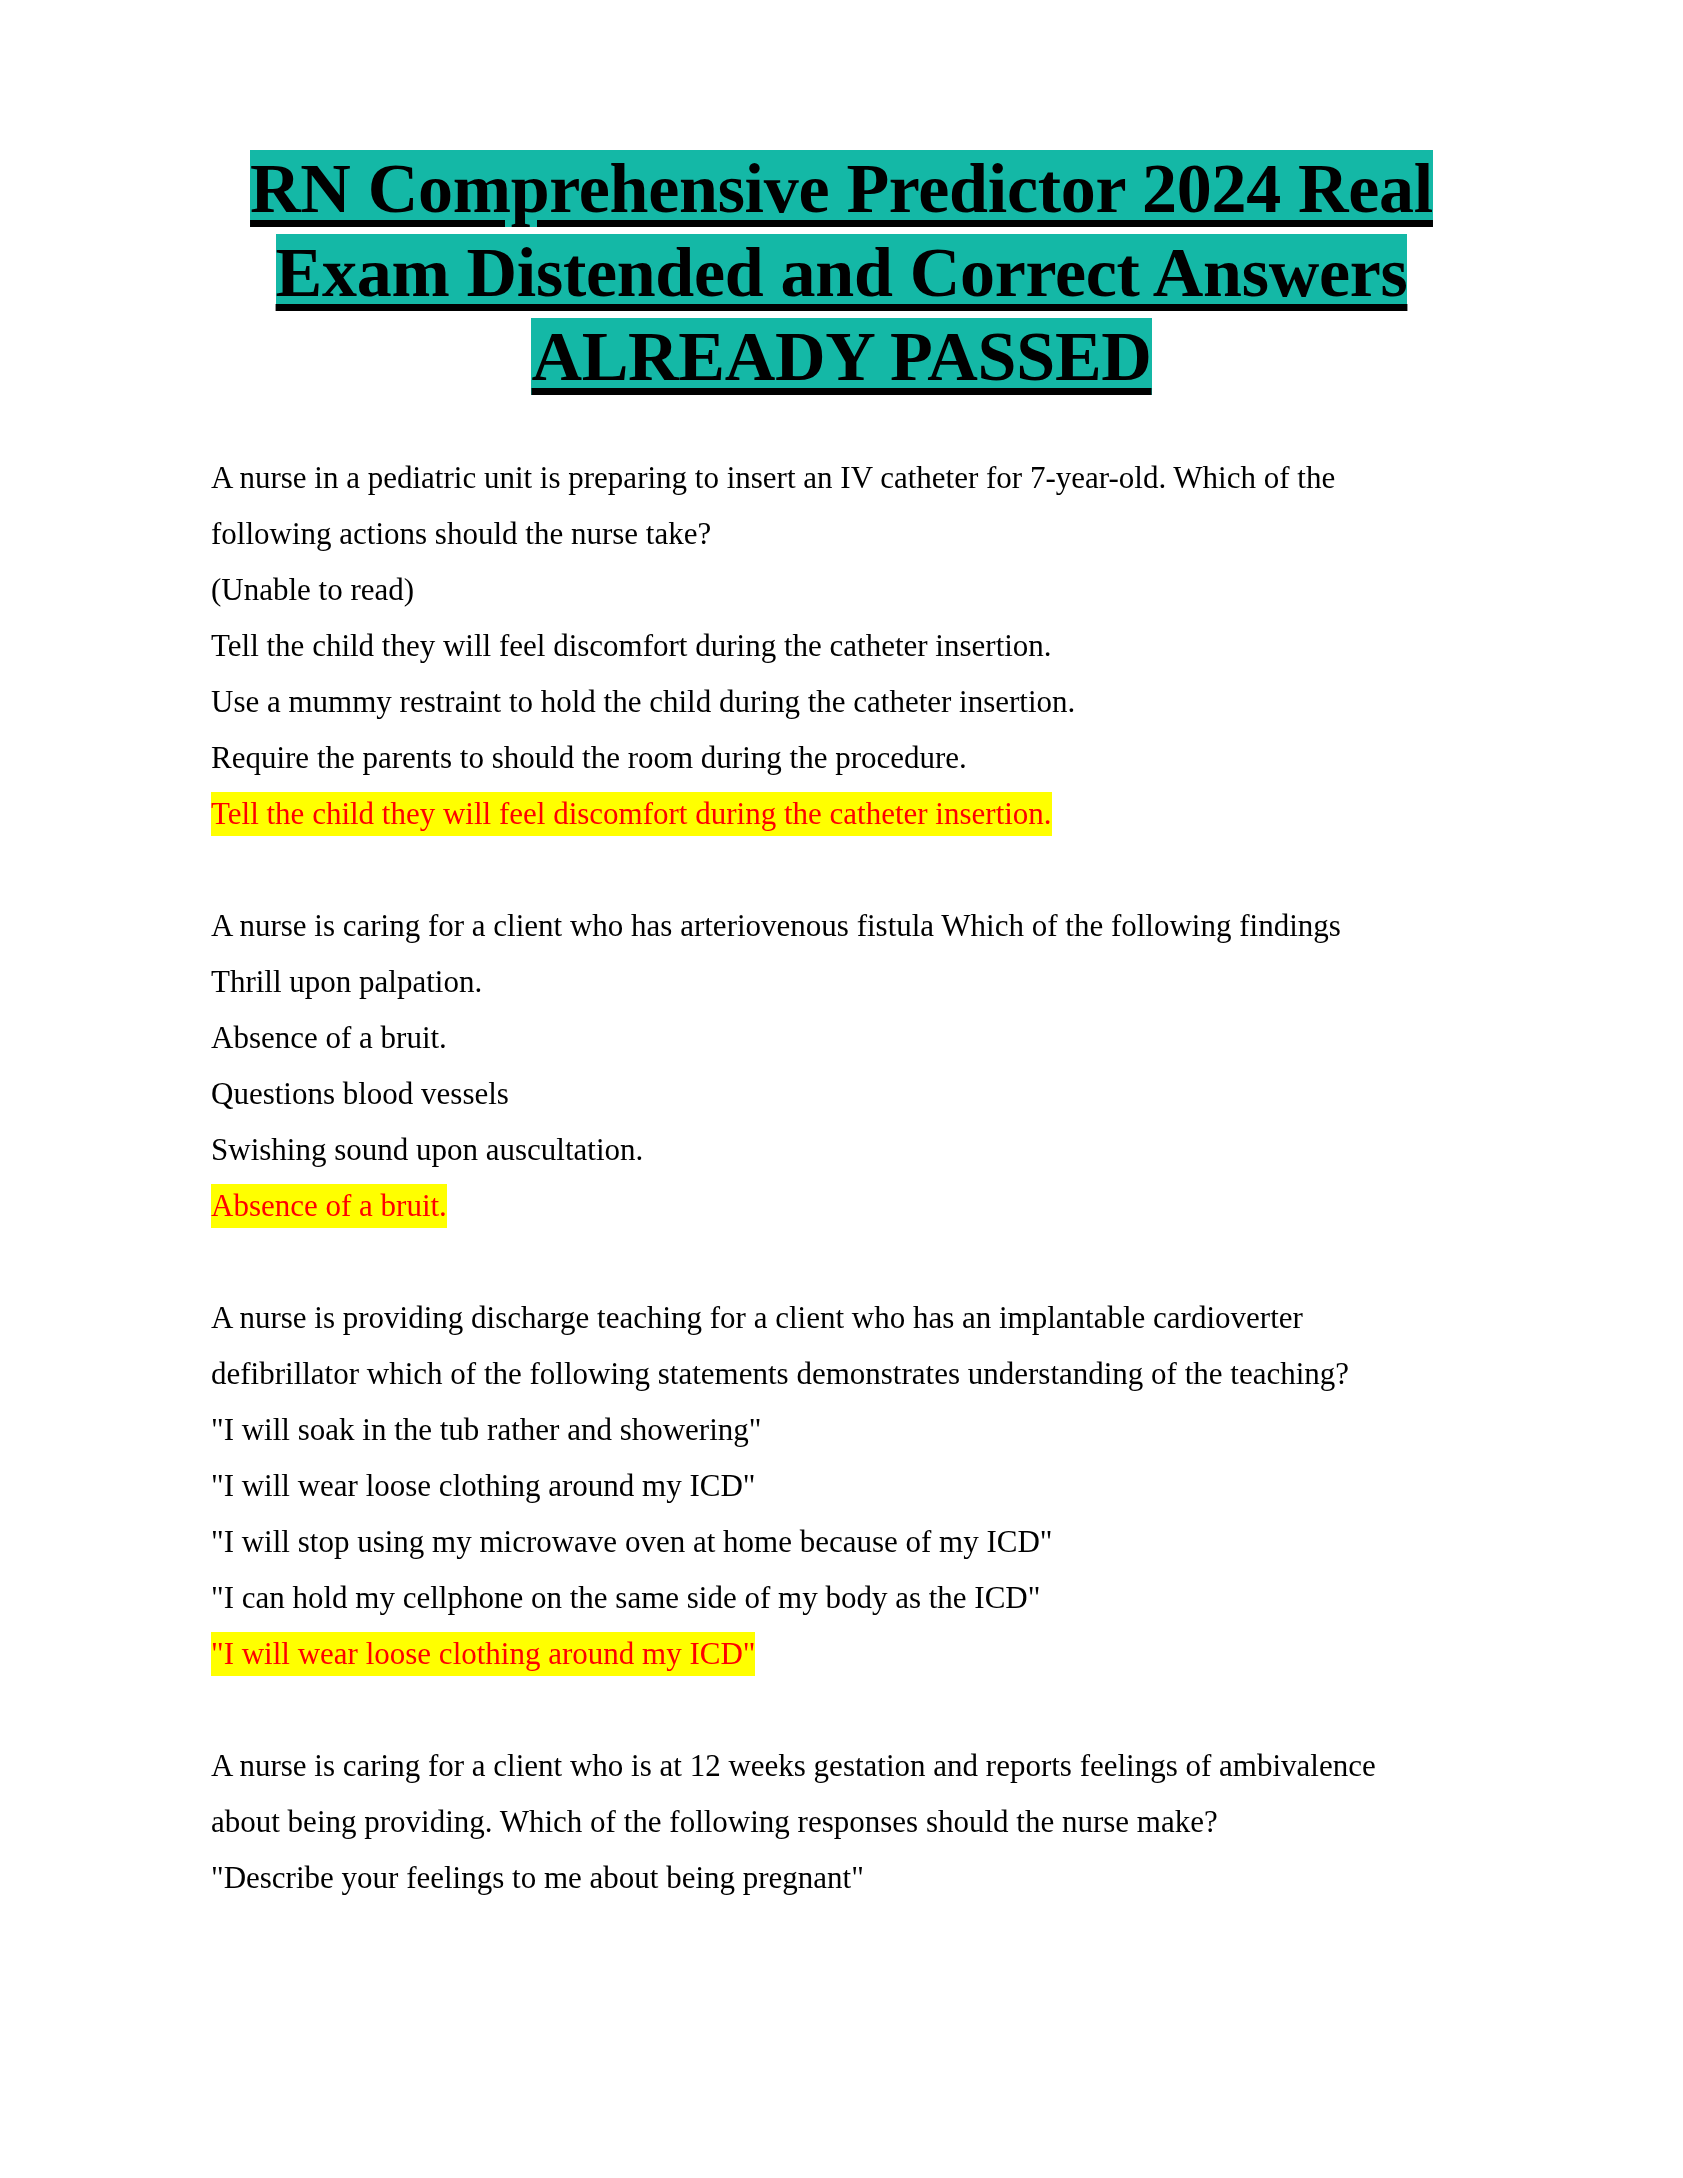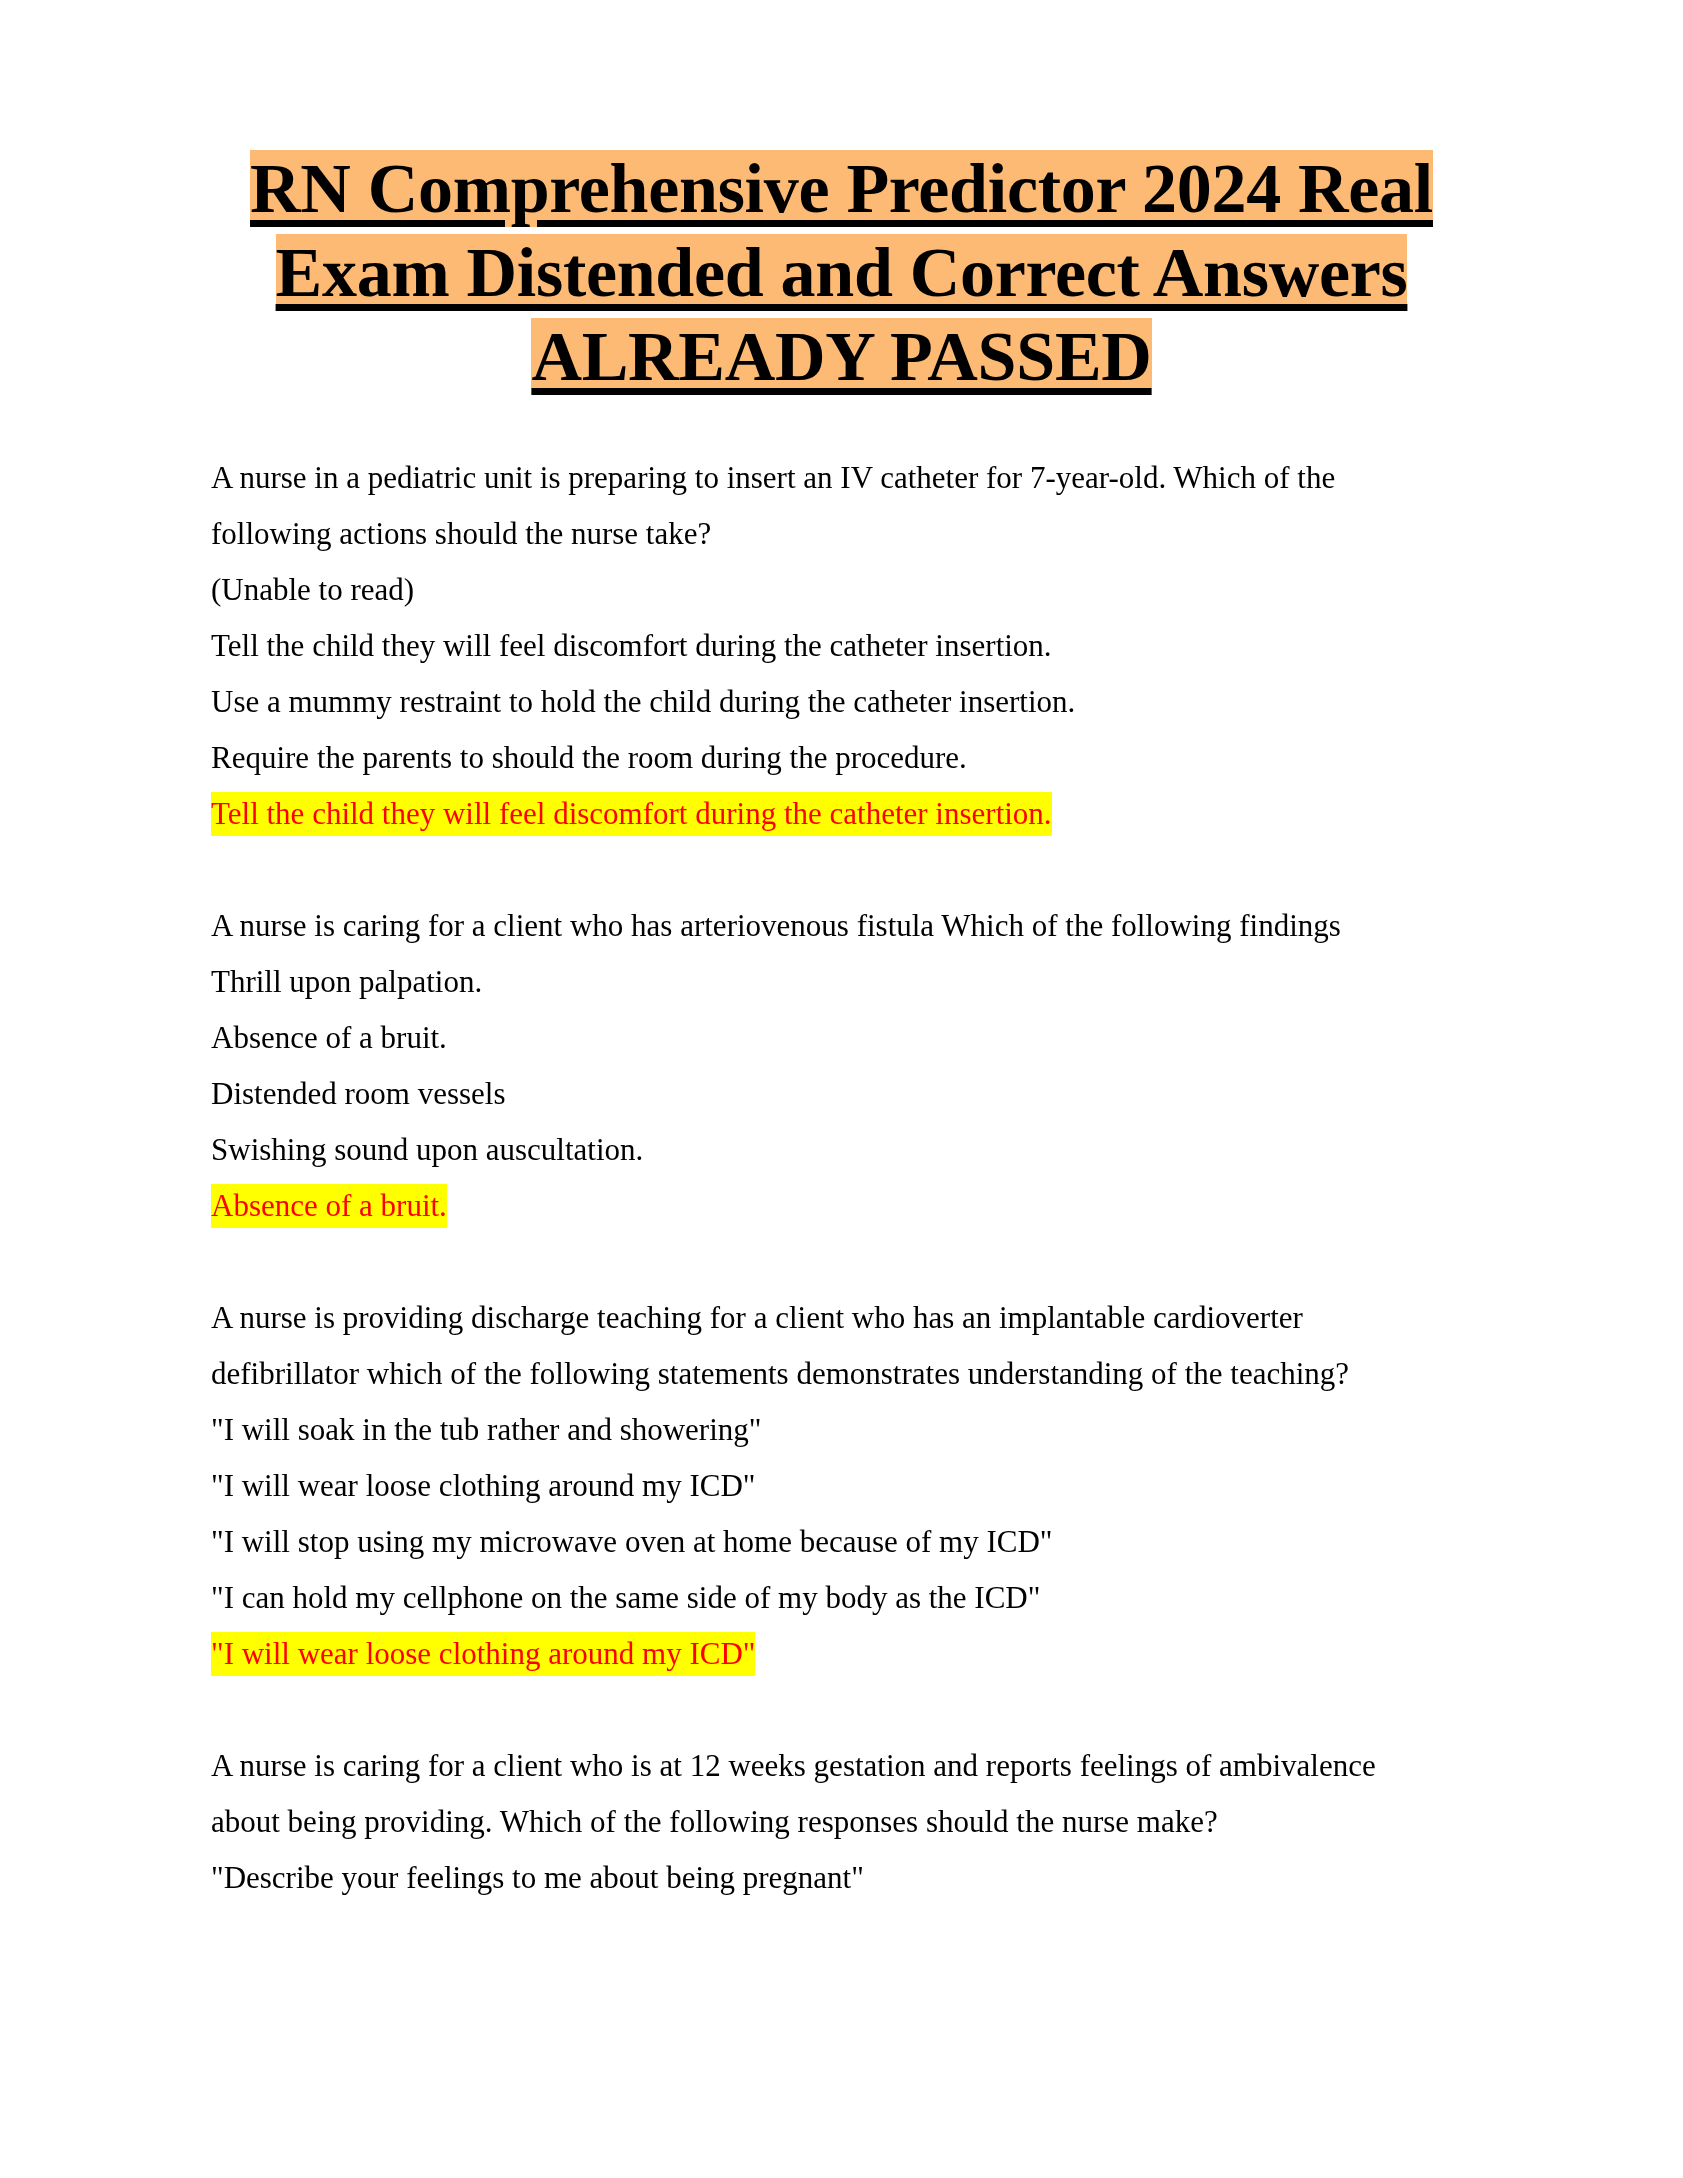--- a/index.html
+++ b/index.html
@@ -30,21 +30,21 @@
     font-family: "Liberation Serif", "DejaVu Serif", serif;
     font-weight: bold;
     font-size: 70px;
     line-height: 84px;
     margin: 0;
   }
   .title-line {
     display: block;
   }
   .title-line span {
-    background: #fdba74;
+    background: #14b8a6;
     text-decoration: underline;
     text-decoration-thickness: 7px;
     text-underline-offset: 8px;
     padding: 0;
     letter-spacing: -0.3px;
   }
   .body {
     position: absolute;
     left: 198px;
     top: 450px;
@@ -86,21 +86,21 @@
       <p class="line">Tell the child they will feel discomfort during the catheter insertion.</p>
       <p class="line">Use a mummy restraint to hold the child during the catheter insertion.</p>
       <p class="line">Require the parents to should the room during the procedure.</p>
       <p class="line answer"><span>Tell the child they will feel discomfort during the catheter insertion.</span></p>
     </div>
 
     <div class="q-block">
       <p class="line">A nurse is caring for a client who has arteriovenous fistula Which of the following findings</p>
       <p class="line">Thrill upon palpation.</p>
       <p class="line">Absence of a bruit.</p>
-      <p class="line">Distended room vessels</p>
+      <p class="line">Questions blood vessels</p>
       <p class="line">Swishing sound upon auscultation.</p>
       <p class="line answer"><span>Absence of a bruit.</span></p>
     </div>
 
     <div class="q-block">
       <p class="line">A nurse is providing discharge teaching for a client who has an implantable cardioverter</p>
       <p class="line">defibrillator which of the following statements demonstrates understanding of the teaching?</p>
       <p class="line">"I will soak in the tub rather and showering"</p>
       <p class="line">"I will wear loose clothing around my ICD"</p>
       <p class="line">"I will stop using my microwave oven at home because of my ICD"</p>

